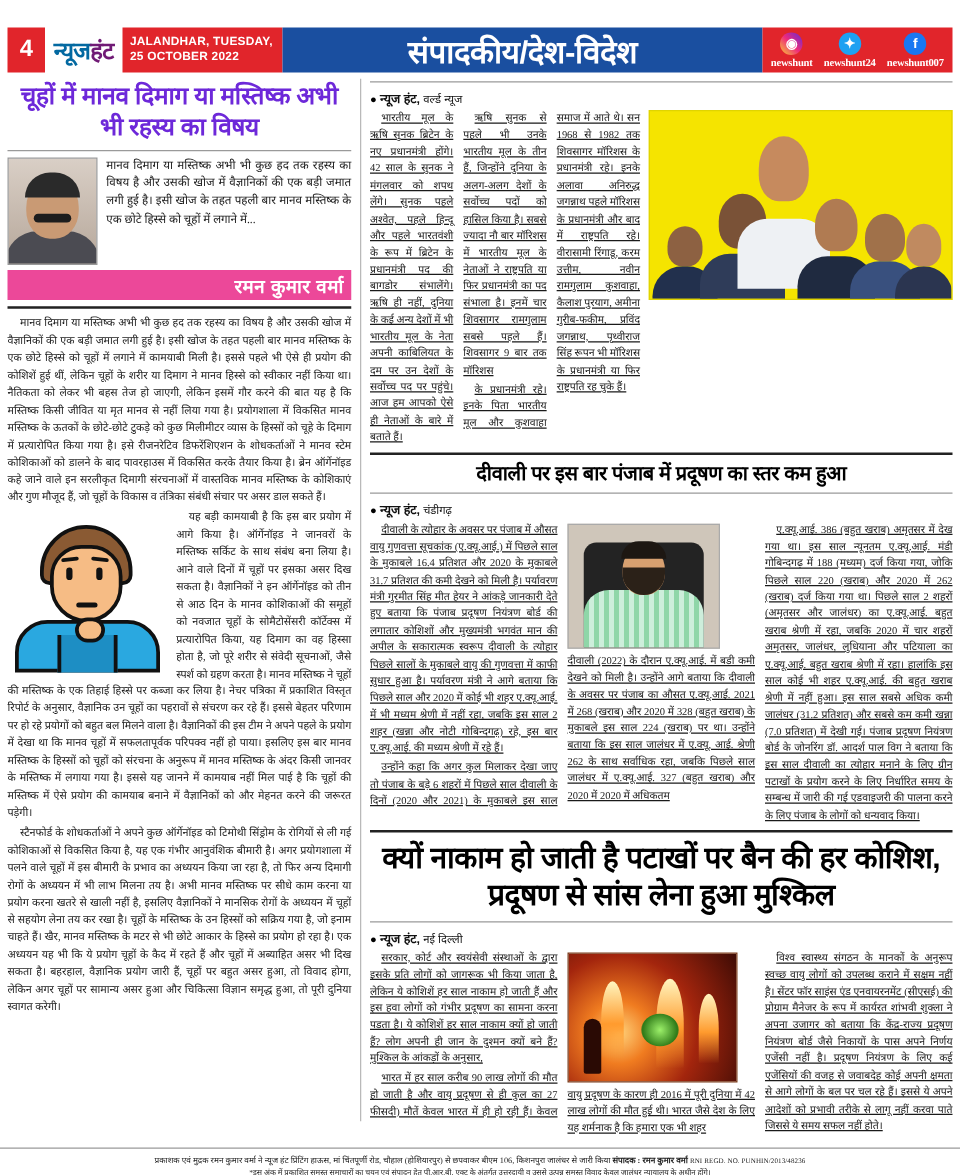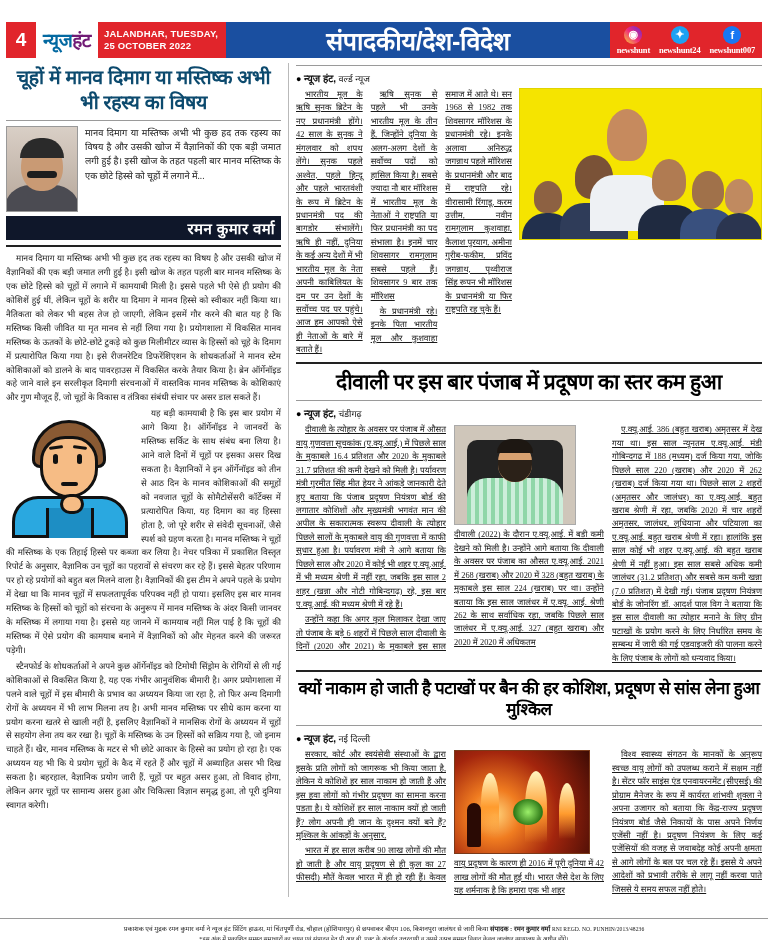--- a/index.html
+++ b/index.html
@@ -62,21 +62,21 @@
 
   
   .body-grid{ display:flex; margin-top:5px; height:834px; }
   .col-left{ width:282px; padding-right:7px; }
   .col-right{ flex:1; padding-left:7px; border-left:1px solid #b9b9b9; }
 
   
   .hl-left{
     font-family:"Liberation Sans", sans-serif;
     font-weight:bold; font-size:19.5px; line-height:1.26;
-    text-align:center; letter-spacing:-.3px; color:#0c4a6e;
+    text-align:center; letter-spacing:-.3px; color:#6d28d9;
     padding:2px 0 4px;
   }
   .rule-thin{ border-top:1px solid #9a9a9a; margin:2px 0 5px; }
   .rule-thick{ border-top:2px solid #222; margin:5px 0 4px; }
 
   .edit-block{ display:flex; gap:7px; align-items:flex-start; }
   .edit-photo{
     width:72px; height:86px; flex:0 0 72px;
     background:linear-gradient(#d9cfc6,#b6a79a);
     border:1px solid #999; position:relative; overflow:hidden;
@@ -95,21 +95,21 @@
     width:30px; height:7px; border-radius:4px; background:#1d1d1d;
   }
   .edit-photo .body{
     position:absolute; bottom:0; left:50%; transform:translateX(-50%);
     width:76px; height:26px; border-radius:30px 30px 0 0; background:#4b4b52;
   }
   .edit-intro{
     flex:1; font-size:9.3px; line-height:1.52; text-align:justify; color:#1a1a1a;
   }
   .byline-bar{
-    background:#0f172a; color:#fff; text-align:right;
+    background:#ec4899; color:#fff; text-align:right;
     font-family:"Liberation Sans", sans-serif; font-weight:bold;
     font-size:15px; padding:2px 6px; margin-top:4px; letter-spacing:.4px;
   }
   .byline-sub{
     text-align:right; font-size:8.5px; color:#333; padding:1px 4px 0;
   }
 
   
   .bodytext{
     font-size:8.6px; line-height:1.62; text-align:justify;
@@ -147,27 +147,27 @@
     background:#f6bc85; border:3px solid #111; border-radius:10px;
   }
 
   
   .hl-main{
     font-family:"Liberation Sans", sans-serif;
     font-weight:bold; font-size:21px; line-height:1.3;
     text-align:center; color:#000; letter-spacing:-.4px; padding:1px 0 3px;
   }
   .hl-mid{
-    font-family:Liberation Serif, serif;
-    font-weight:bold; font-size:21px; line-height:1.22;
+    font-family:Liberation Sans, sans-serif;
+    font-weight:bold; font-size:16px; line-height:1.22;
     text-align:center; color:#000; letter-spacing:-.3px; padding:2px 0 3px;
   }
   .hl-bottom{
     font-family:"Liberation Sans", sans-serif;
-    font-weight:bold; font-size:17px; line-height:1.24;
+    font-weight:bold; font-size:24px; line-height:1.24;
     text-align:center; color:#000; letter-spacing:-.4px; padding:2px 0 3px;
   }
   .kicker{
     font-size:9px; color:#111; margin:3px 0 3px;
     font-family:"Liberation Sans", sans-serif;
   }
   .kicker b{ font-size:10px; }
   .kicker .dot{ color:#000; }
 
   .flow3{ column-count:3; column-gap:8px; font-size:8.4px; line-height:1.6;

